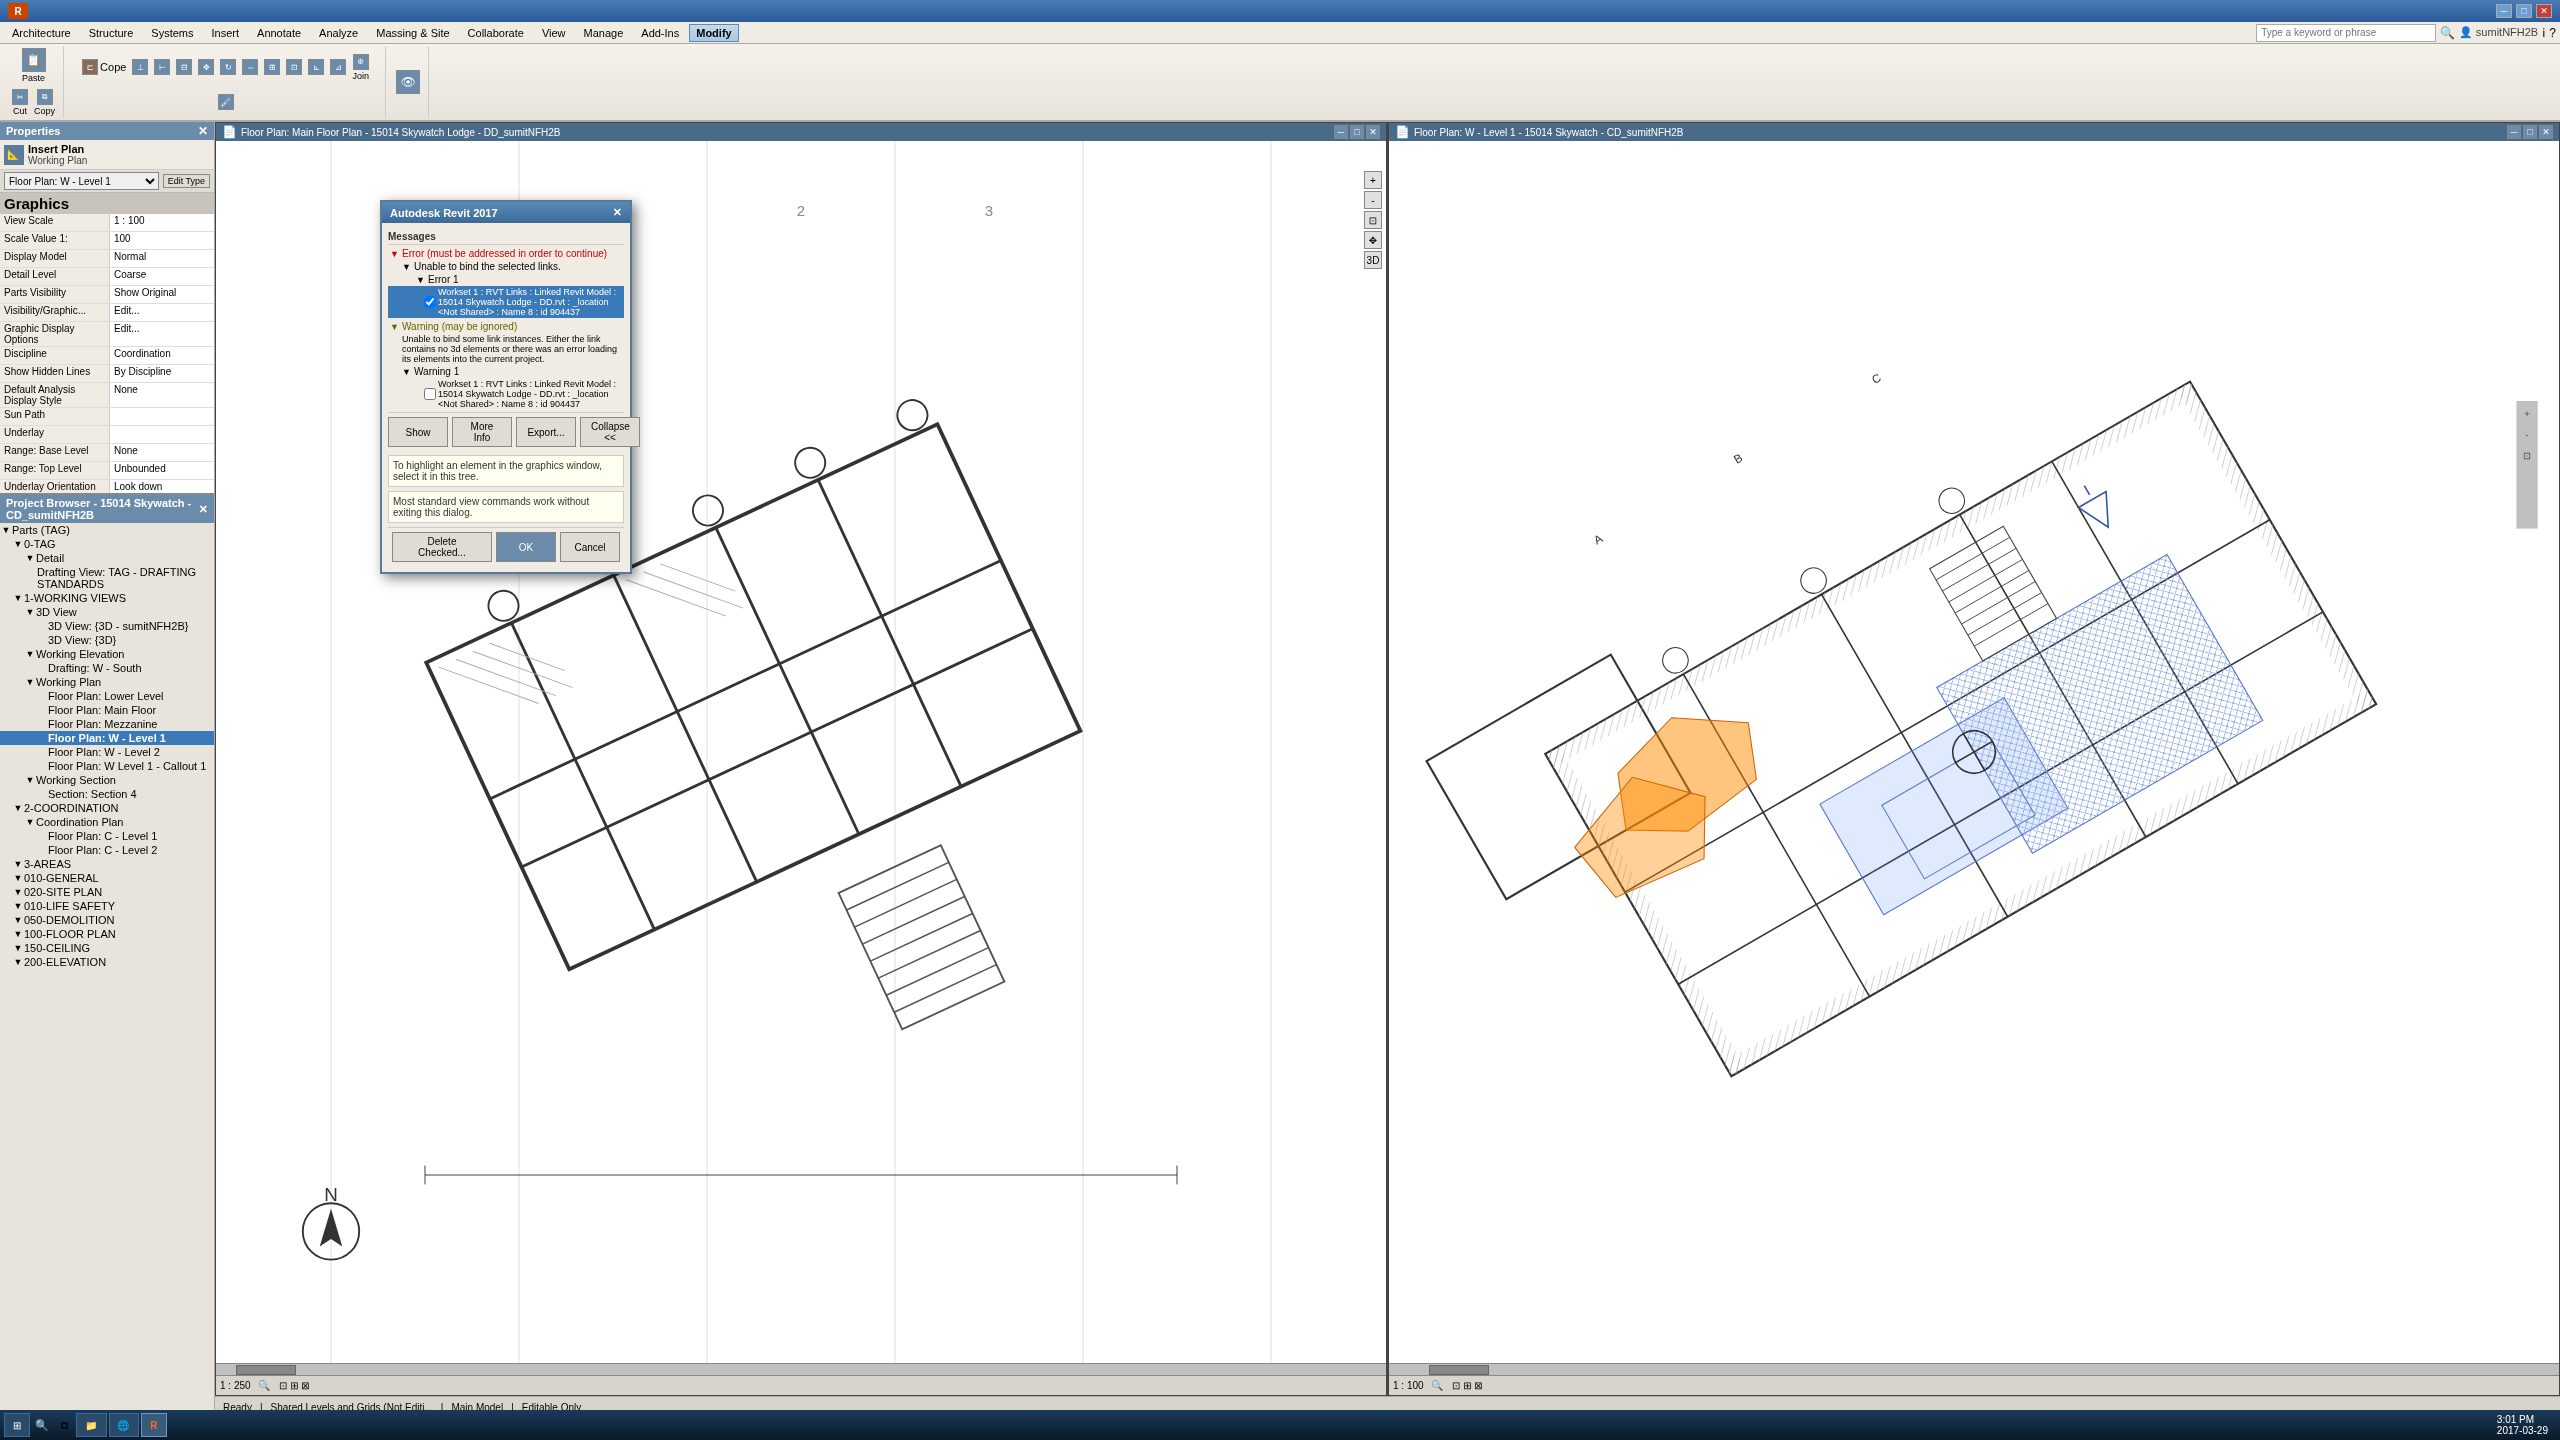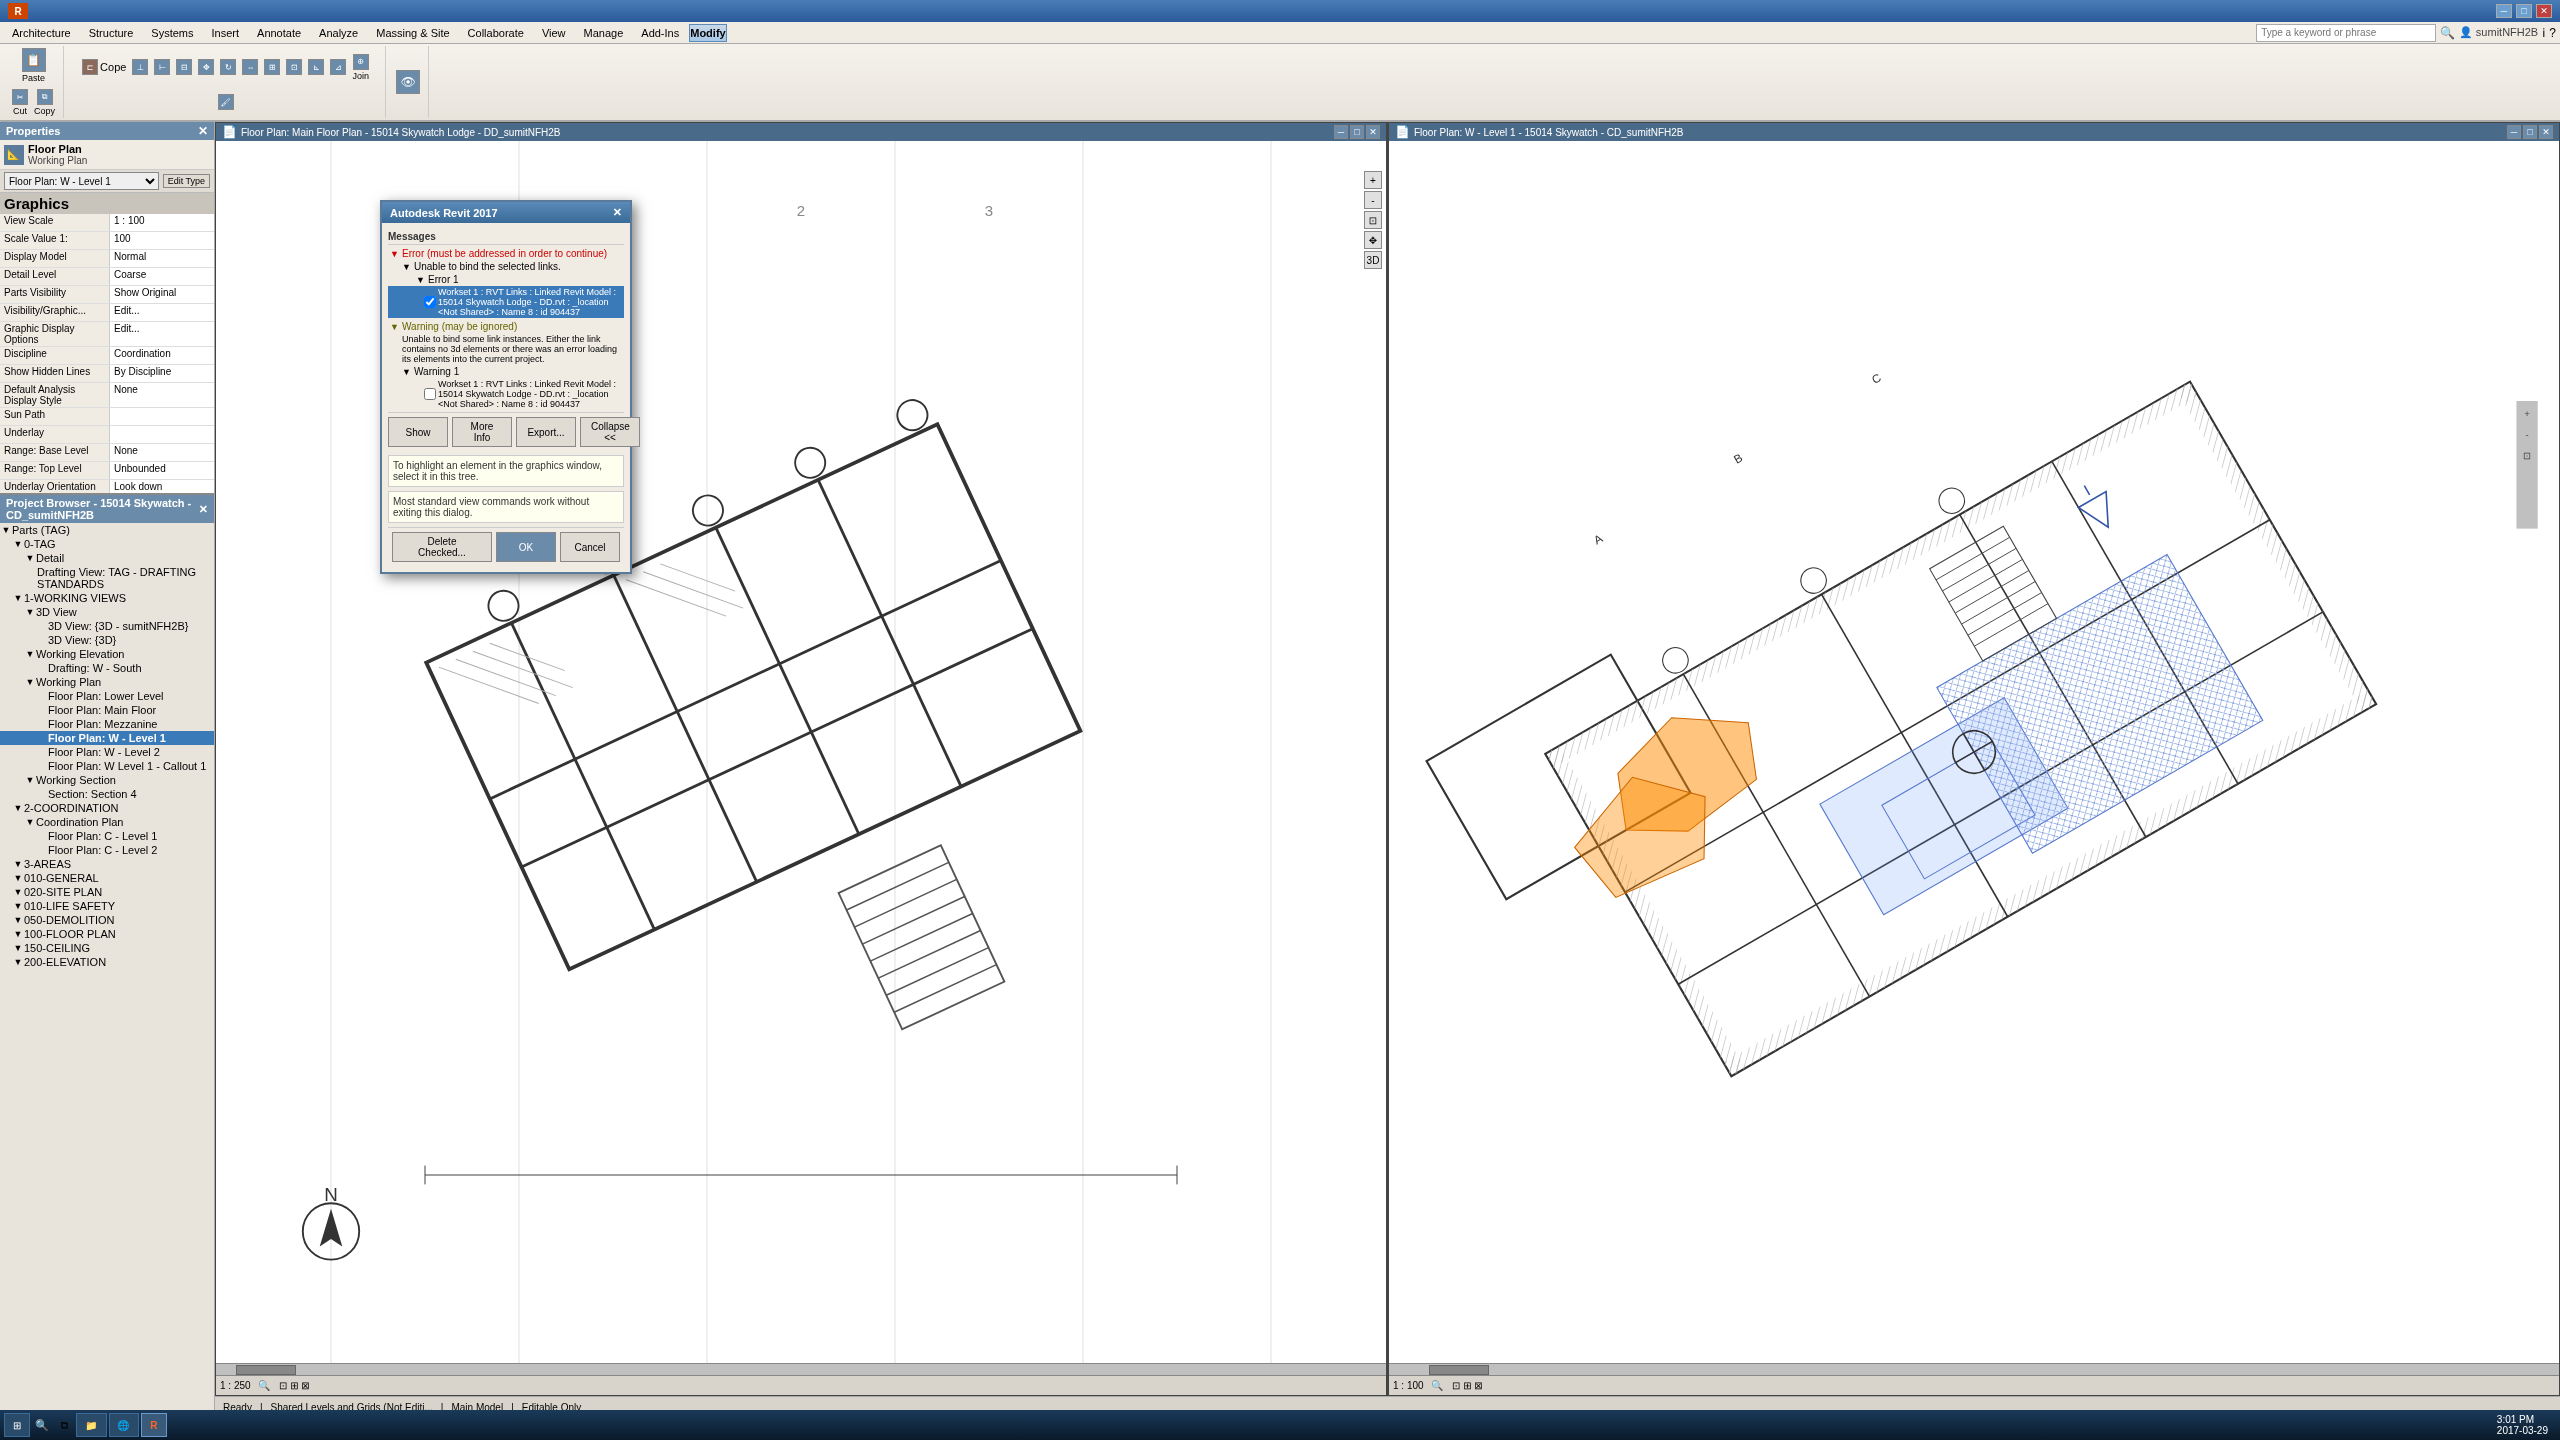--- a/index.html
+++ b/index.html
@@ -427,21 +427,21 @@
       height: 10px;
       background: #888;
       border: 1px solid #666;
       width: 60px;
       margin-left: 20px;
     }
 
     .ribbon-modify-active {
       background: linear-gradient(to bottom, #c8d8e8, #a8c8e8);
       border: 1px solid #5a8ab8;
-      padding: 2px 0;
+      padding: 2px 6px;
       font-weight: bold;
     }
 
     .props-content {
       max-height: 300px;
       overflow-y: auto;
     }
   </style>
 </head>
 <body>
@@ -555,21 +555,21 @@
   <div id="left-panel">
 
     <div id="properties-panel">
       <div class="panel-header">
         <span>Properties</span>
         <span class="panel-close">✕</span>
       </div>
       <div class="properties-type-row">
         <div class="prop-type-icon">📐</div>
         <div>
-          <div class="prop-type-name">Floor Plan</div>
+          <div class="prop-type-name">Insert Plan</div>
           <div class="prop-type-subname">Working Plan</div>
         </div>
       </div>
       <div class="view-selector">
         <select style="flex:1;font-size:10px;height:18px;">
           <option>Floor Plan: W - Level 1</option>
         </select>
         <button class="edit-type-btn">Edit Type</button>
       </div>
       <div class="props-content">

